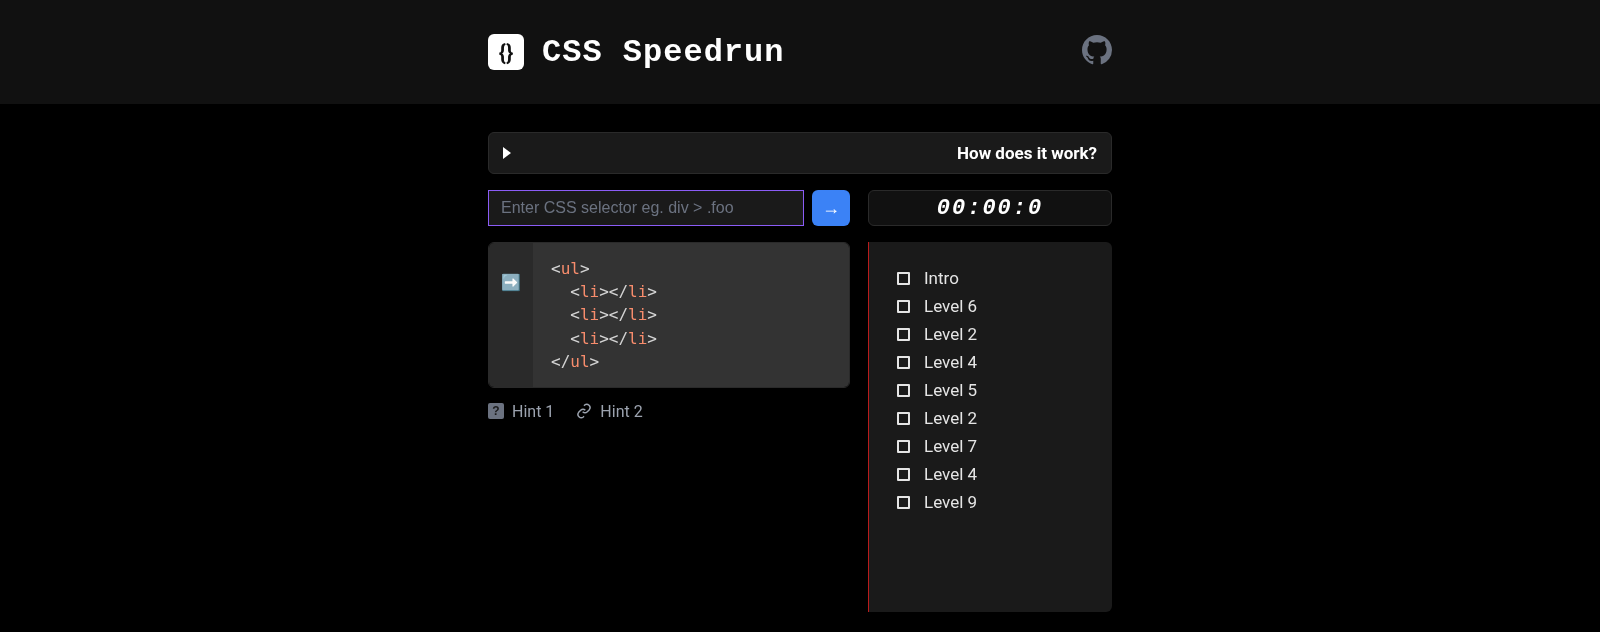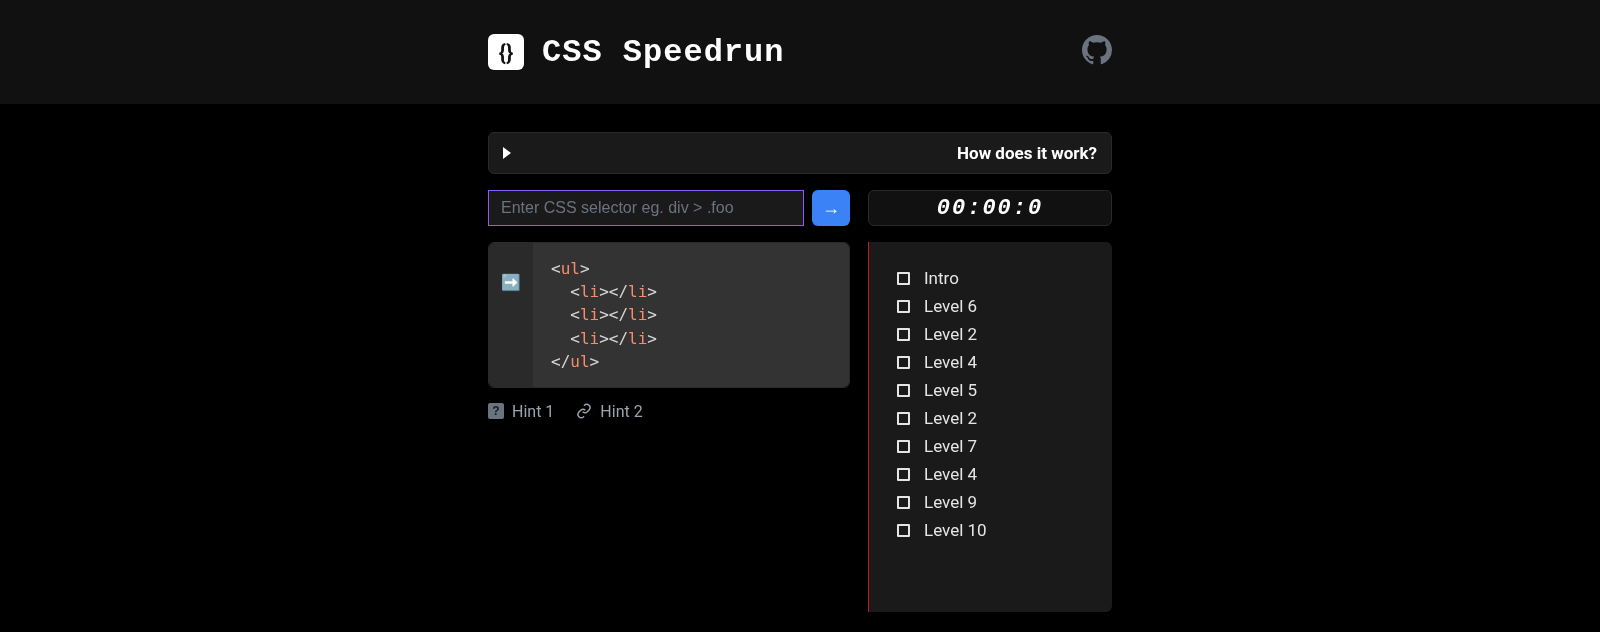--- a/index.html
+++ b/index.html
@@ -316,20 +316,16 @@
           <span>Level 7</span>
         </div>
         <div class="level-item">
           <span class="checkbox"></span>
           <span>Level 4</span>
         </div>
         <div class="level-item">
           <span class="checkbox"></span>
           <span>Level 9</span>
         </div>
-        <div class="level-item">
-          <span class="checkbox"></span>
-          <span>Level 10</span>
-        </div>
       </div>
   </div>
 
 </main>
 
 </body></html>

